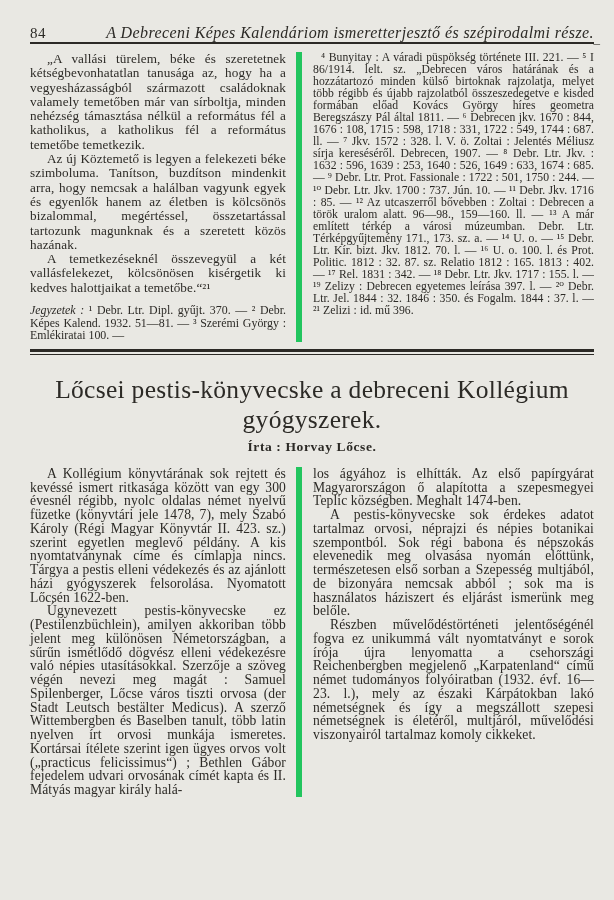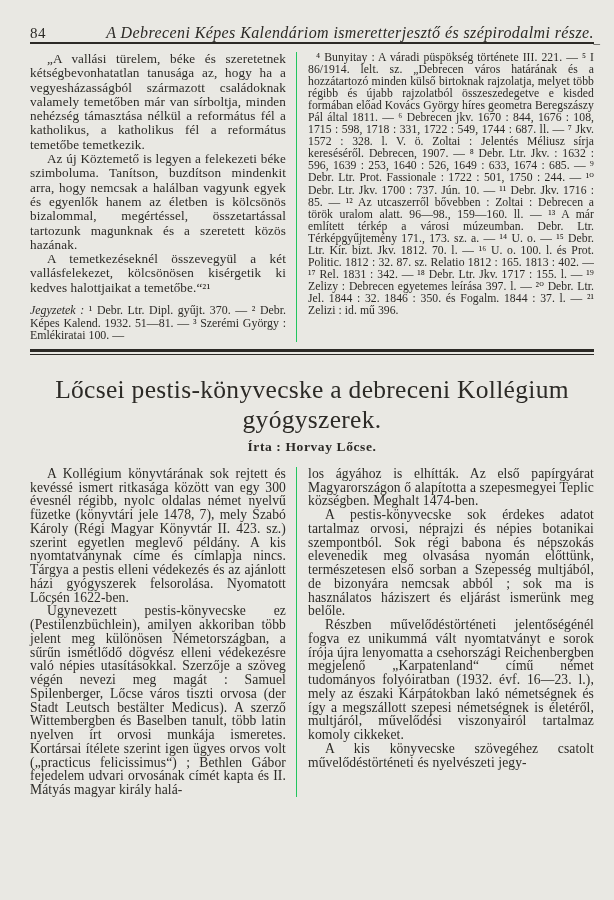--- a/index.html
+++ b/index.html
@@ -25,21 +25,21 @@
     flex:1;text-align:right;
     font-style:italic;font-size:16px;letter-spacing:.4px;
   }
   .hdr-dash{
     position:absolute;right:-6px;bottom:-9px;
     font-size:13px;color:#3a3833;
   }
   
   .cols{display:flex;}
   .cols .left{width:266px;padding-right:10px;box-sizing:border-box;}
-  .cols .right{width:298px;border-left:1px solid #22c55e;padding-left:11px;box-sizing:border-box;flex:1;}
+  .cols .right{width:298px;border-left:6px solid #22c55e;padding-left:11px;box-sizing:border-box;flex:1;}
   .cols p{margin:0;text-align:justify;}
   .top{margin-top:8px;}
   .top .left p.para{font-size:13.2px;line-height:14.3px;letter-spacing:.1px;}
   .indent{text-indent:17px;}
   .notes-left{
     margin-top:9px !important;
     font-size:11.9px;line-height:12.6px;
   }
   .notes-left i{font-style:italic;}
   .notes-right{
@@ -105,17 +105,16 @@
 
   <div class="cols bodycols">
     <div class="left">
       <p class="indent">A Kollégium könyvtárának sok rejtett és kevéssé ismert ritkasága között van egy 300 évesnél régibb, nyolc oldalas német nyelvű füzetke (könyvtári jele 1478, 7), mely Szabó Károly (Régi Magyar Könyvtár II. 423. sz.) szerint egyetlen meglevő példány. A kis nyomtatványnak címe és címlapja nincs. Tárgya a pestis elleni védekezés és az ajánlott házi gyógyszerek felsorolása. Nyomatott Lőcsén 1622-ben.</p>
       <p class="indent">Úgynevezett pestis-könyvecske ez (Pestilenzbüchlein), amilyen akkoriban több jelent meg különösen Németországban, a sűrűn ismétlődő dögvész elleni védekezésre való népies utasításokkal. Szerzője a szöveg végén nevezi meg magát : Samuel Spilenberger, Lőcse város tiszti orvosa (der Stadt Leutsch bestälter Medicus). A szerző Wittembergben és Baselben tanult, több latin nyelven írt orvosi munkája ismeretes. Kortársai ítélete szerint igen ügyes orvos volt („practicus felicissimus“) ; Bethlen Gábor fejedelem udvari orvosának címét kapta és II. Mátyás magyar király halá-</p>
     </div>
     <div class="right">
       <p>los ágyához is elhítták. Az első papírgyárat Magyarországon ő alapította a szepesmegyei Teplic községben. Meghalt 1474-ben.</p>
       <p class="indent">A pestis-könyvecske sok érdekes adatot tartalmaz orvosi, néprajzi és népies botanikai szempontból. Sok régi babona és népszokás elevenedik meg olvasása nyomán előttünk, természetesen első sorban a Szepesség multjából, de bizonyára nemcsak abból ; sok ma is használatos háziszert és eljárást ismerünk meg belőle.</p>
       <p class="indent">Részben művelődéstörténeti jelentőségénél fogva ez unikummá vált nyomtatványt e sorok írója újra lenyomatta a csehországi Reichenbergben megjelenő „Karpatenland“ című német tudományos folyóiratban (1932. évf. 16—23. l.), mely az északi Kárpátokban lakó németségnek és így a megszállott szepesi németségnek is életéről, multjáról, művelődési viszonyairól tartalmaz komoly cikkeket.</p>
-      <p class="indent">A kis könyvecske szövegéhez csatolt művelődéstörténeti és nyelvészeti jegy-</p>
     </div>
   </div>
 
 </div>
 
 </body></html>

